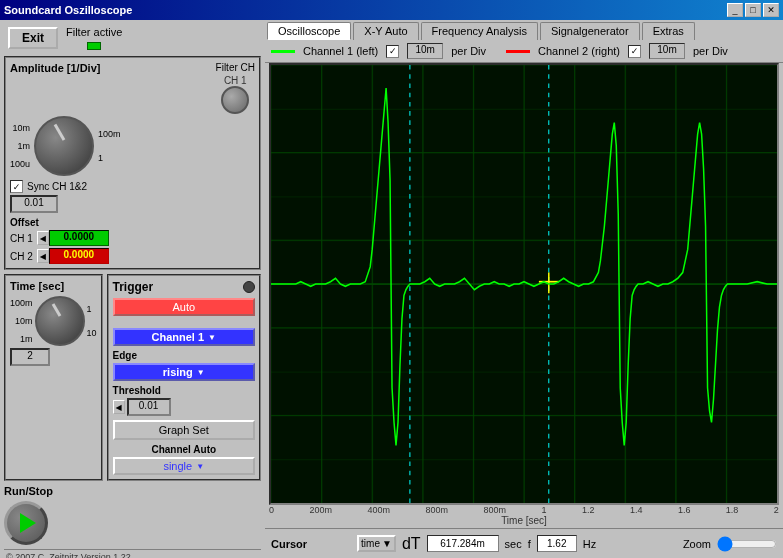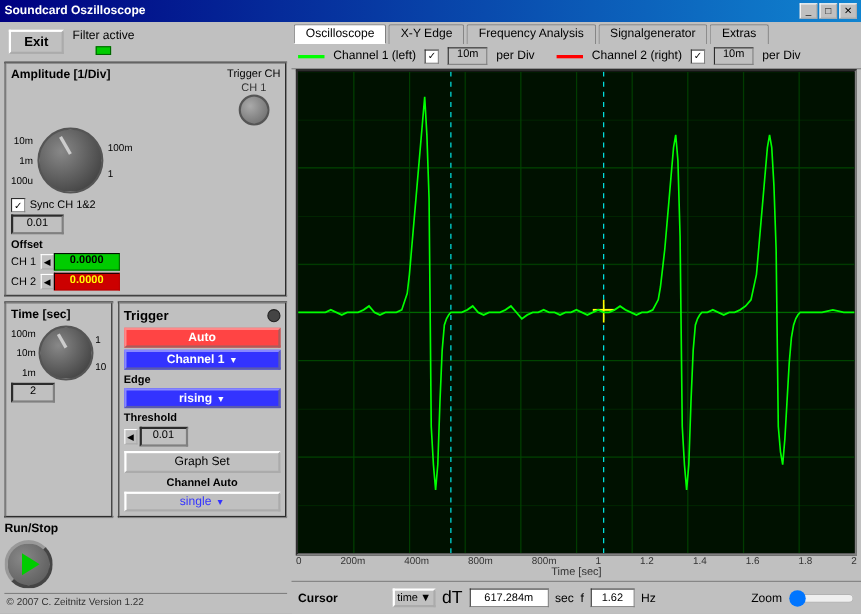--- a/index.html
+++ b/index.html
@@ -194,26 +194,26 @@
       border: 1px solid #222;
     }
     .trigger-label {
       font-size: 12px;
       font-weight: bold;
     }
     .auto-btn {
       background: #ff4444;
       border: 2px outset #ff8888;
       color: white;
-      font-weight: bold;
+      font-weight: normal;
       padding: 1px 8px;
       font-size: 11px;
       cursor: pointer;
       width: 100%;
-      margin-bottom: 2px;
+      margin-bottom: 12px;
     }
     .ch1-btn {
       background: #3333ff;
       border: 2px outset #8888ff;
       color: white;
       font-weight: bold;
       padding: 1px 8px;
       font-size: 11px;
       cursor: pointer;
       width: 100%;
@@ -473,21 +473,21 @@
       <div class="filter-active">
         <span>Filter active</span>
         <div class="filter-led"></div>
       </div>
     </div>
 
     <div class="amp-box">
       <div style="display:flex; justify-content:space-between; margin-bottom:2px;">
         <div class="panel-label">Amplitude [1/Div]</div>
         <div class="select-ch-area">
-          <div class="select-ch-label">Trigger CH</div>
+          <div class="select-ch-label">Filter CH</div>
           <div class="ch1-label">CH 1</div>
           <div class="ch1-knob-small"></div>
         </div>
       </div>
       <div style="display:flex; align-items:center; gap:4px;">
         <div style="font-size:9px; display:flex; flex-direction:column; align-items:flex-end; gap:8px;">
           <span>10m</span>
           <span>1m</span>
           <span>100u</span>
         </div>
@@ -597,21 +597,21 @@
     <div class="copyright">© 2007  C. Zeitnitz Version 1.22</div>
   </div>
 
   <div class="right-panel">
 
     <div class="tab-bar">
       <div class="tab active">
         <span>Oscilloscope</span>
       </div>
       <div class="tab">
-        <span>X-Y Edge</span>
+        <span>X-Y Auto</span>
       </div>
       <div class="tab">
         <span>Frequency Analysis</span>
       </div>
       <div class="tab">
         <span>Signalgenerator</span>
       </div>
       <div class="tab">
         <span>Extras</span>
       </div>

